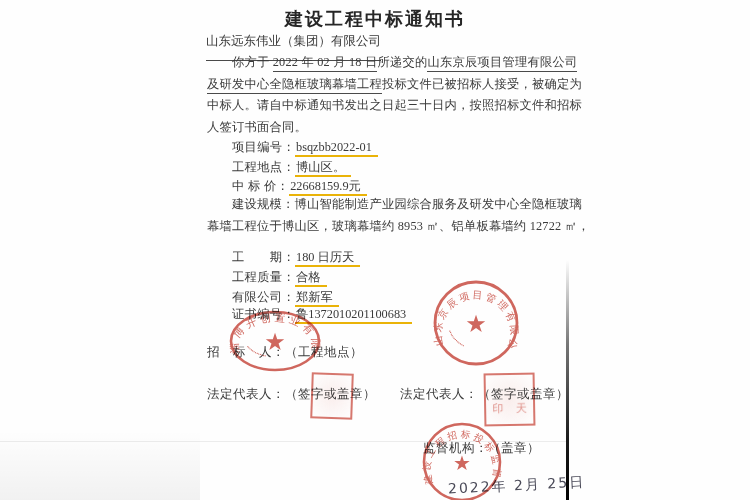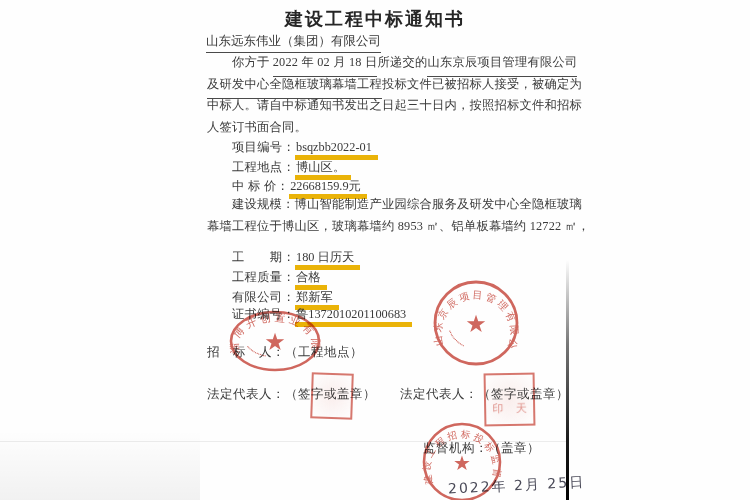--- a/index.html
+++ b/index.html
@@ -1,27 +1,27 @@
 <!DOCTYPE html>
 <html><head>
 <meta charset="utf-8">
 <style>
   html,body{margin:0;padding:0;background:#fff;}
   .page{position:relative;width:750px;height:500px;background:#fefefe;overflow:hidden;
         font-family:"Liberation Serif","DejaVu Serif",serif;color:#3a3a3a;}
   .abs{position:absolute;white-space:nowrap;}
   .title{left:0;width:750px;top:7px;text-align:center;font-size:18px;font-weight:bold;
          letter-spacing:2px;color:#262626;}
-  .addressee{left:206px;top:33px;font-size:12.5px;border-bottom:1px solid #4a4a4a;padding-bottom:2px;}
+  .addressee{left:206px;top:33px;font-size:12.5px;border-bottom:1px solid #4a4a4a;padding-bottom:10px;}
   .pline{left:207px;font-size:12.3px;letter-spacing:.2px;}
   .ind{padding-left:25px;}
-  .u{border-bottom:1px solid #4a4a4a;padding-bottom:7px;}
+  .u{border-bottom:1px solid #4a4a4a;padding-bottom:2px;}
   .frow{left:232px;font-size:12.3px;}
   .flabel{letter-spacing:.3px;}
-  .fvalue{border-bottom:5px solid #eab308;padding:0 6px 1px 1px;}
+  .fvalue{border-bottom:2px solid #eab308;padding:0 6px 1px 1px;}
   .sigl{font-size:12.5px;letter-spacing:.5px;}
   .date{left:448px;top:477px;font-size:14px;color:#4a4a58;letter-spacing:2px;
         transform:rotate(-3deg);font-family:"DejaVu Sans",sans-serif;}
   .stamp{position:absolute;mix-blend-mode:multiply;opacity:.82;filter:blur(.3px);}
   .sqseal{position:absolute;border:2px solid rgba(198,62,50,.7);mix-blend-mode:multiply;
           display:grid;grid-template-columns:1fr 1fr;align-items:center;justify-items:center;
           color:rgba(198,62,50,.55);font-size:11px;filter:blur(.4px);
           background:radial-gradient(rgba(220,120,110,.12),rgba(220,120,110,0));}
   .sq-left{left:311px;top:373px;width:38px;height:42px;transform:rotate(2deg);}
   .sq-right{left:484px;top:373px;width:47px;height:49px;transform:rotate(-1deg);}

